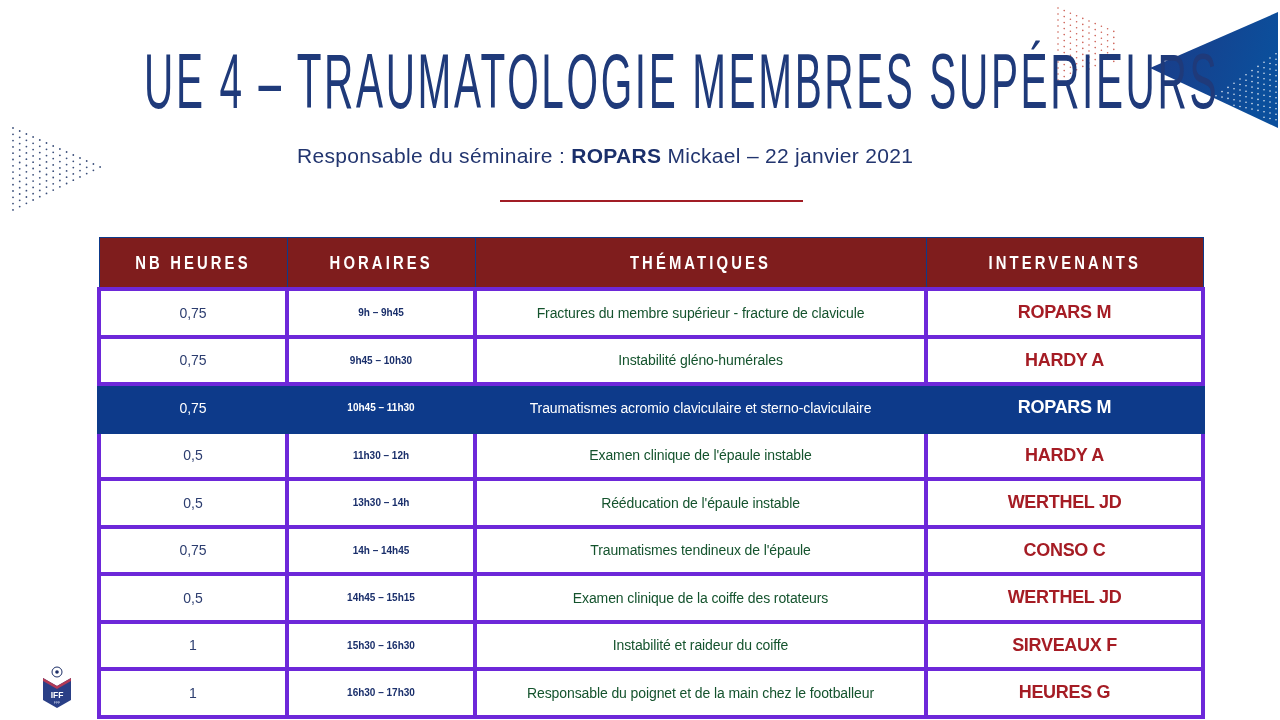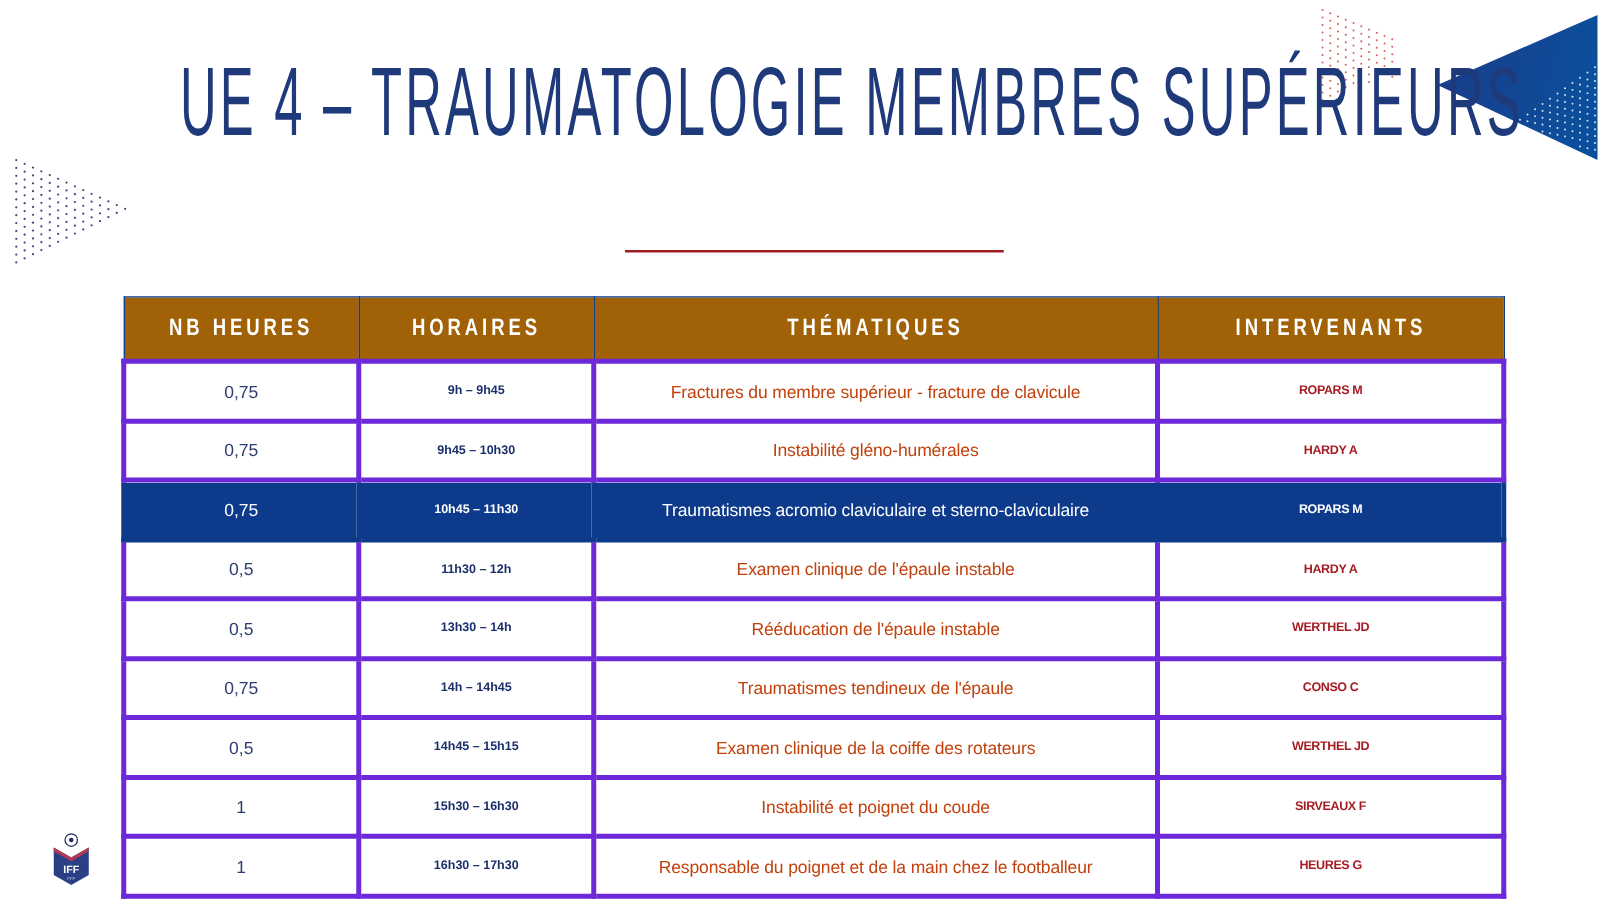--- a/index.html
+++ b/index.html
@@ -77,21 +77,21 @@
     
     .schedule {
       position: absolute;
       left: 87px;
       top: 237px;
       width: 1104px;
       border-collapse: collapse;
       table-layout: fixed;
     }
     .schedule th {
-      background: #a16207;
+      background: #7f1d1d;
       color: #ffffff;
       height: 49px;
       font-family: "Liberation Sans Narrow", "Liberation Sans", sans-serif;
       font-weight: bold;
       font-size: 19px;
       letter-spacing: 4px;
       text-align: center;
       padding: 0;
       border: 1px solid #0d3a8a;
     }
@@ -104,22 +104,22 @@
       border: 4px solid #6d28d9;
       text-align: center;
       padding: 0;
       font-size: 14px;
       color: #22356f;
       white-space: nowrap;
       overflow: hidden;
     }
     .schedule td.hours { font-size: 14px; color: #2c3d6f; }
     .schedule td.time { font-weight: bold; color: #1a2f6b; font-size: 10px; }
-    .schedule td.topic { font-size: 14px; color: #c2410c; letter-spacing: -0.1px; }
-    .schedule td.speaker { font-weight: bold; color: #a51c24; font-size: 10px; letter-spacing: -0.3px; }
+    .schedule td.topic { font-size: 14px; color: #14532d; letter-spacing: -0.1px; }
+    .schedule td.speaker { font-weight: bold; color: #a51c24; font-size: 18px; letter-spacing: -0.3px; }
     .schedule tr.highlight td {
       background: #0d3a8a;
       color: #ffffff;
       border-color: #0d3a8a;
     }
     .schedule tr.highlight td.speaker { color: #ffffff; }
     .schedule tr.highlight td.time { color: #ffffff; }
 
     .total {
       position: absolute;
@@ -435,20 +435,21 @@
         <circle cx="226" cy="108.8" r="0.8"></circle>
         <circle cx="226" cy="114.3" r="0.8"></circle>
         <circle cx="226" cy="119.8" r="0.8"></circle>
       </g>
   </svg>
 
   <div class="title-wrap">
     <div class="title">UE 4 – TRAUMATOLOGIE MEMBRES SUPÉRIEURS</div>
   </div>
 
+  <div class="subtitle-inner"><span>Responsable du séminaire : </span><b>ROPARS</b><span> Mickael – 22 janvier 2021</span></div>
 
   <div class="red-rule"></div>
 
   <table class="schedule">
     <colgroup>
       <col style="width:188px">
       <col style="width:188px">
       <col style="width:451px">
       <col style="width:277px">
     </colgroup>
@@ -499,21 +500,21 @@
         </tr>
         <tr>
           <td class="hours">0,5</td>
           <td class="time">14h45 – 15h15</td>
           <td class="topic">Examen clinique de la coiffe des rotateurs</td>
           <td class="speaker">WERTHEL JD</td>
         </tr>
         <tr>
           <td class="hours">1</td>
           <td class="time">15h30 – 16h30</td>
-          <td class="topic">Instabilité et poignet du coude</td>
+          <td class="topic">Instabilité et raideur du coiffe</td>
           <td class="speaker">SIRVEAUX F</td>
         </tr>
         <tr>
           <td class="hours">1</td>
           <td class="time">16h30 – 17h30</td>
           <td class="topic">Responsable du poignet et de la main chez le footballeur</td>
           <td class="speaker">HEURES G</td>
         </tr>
       </tbody>
   </table>

